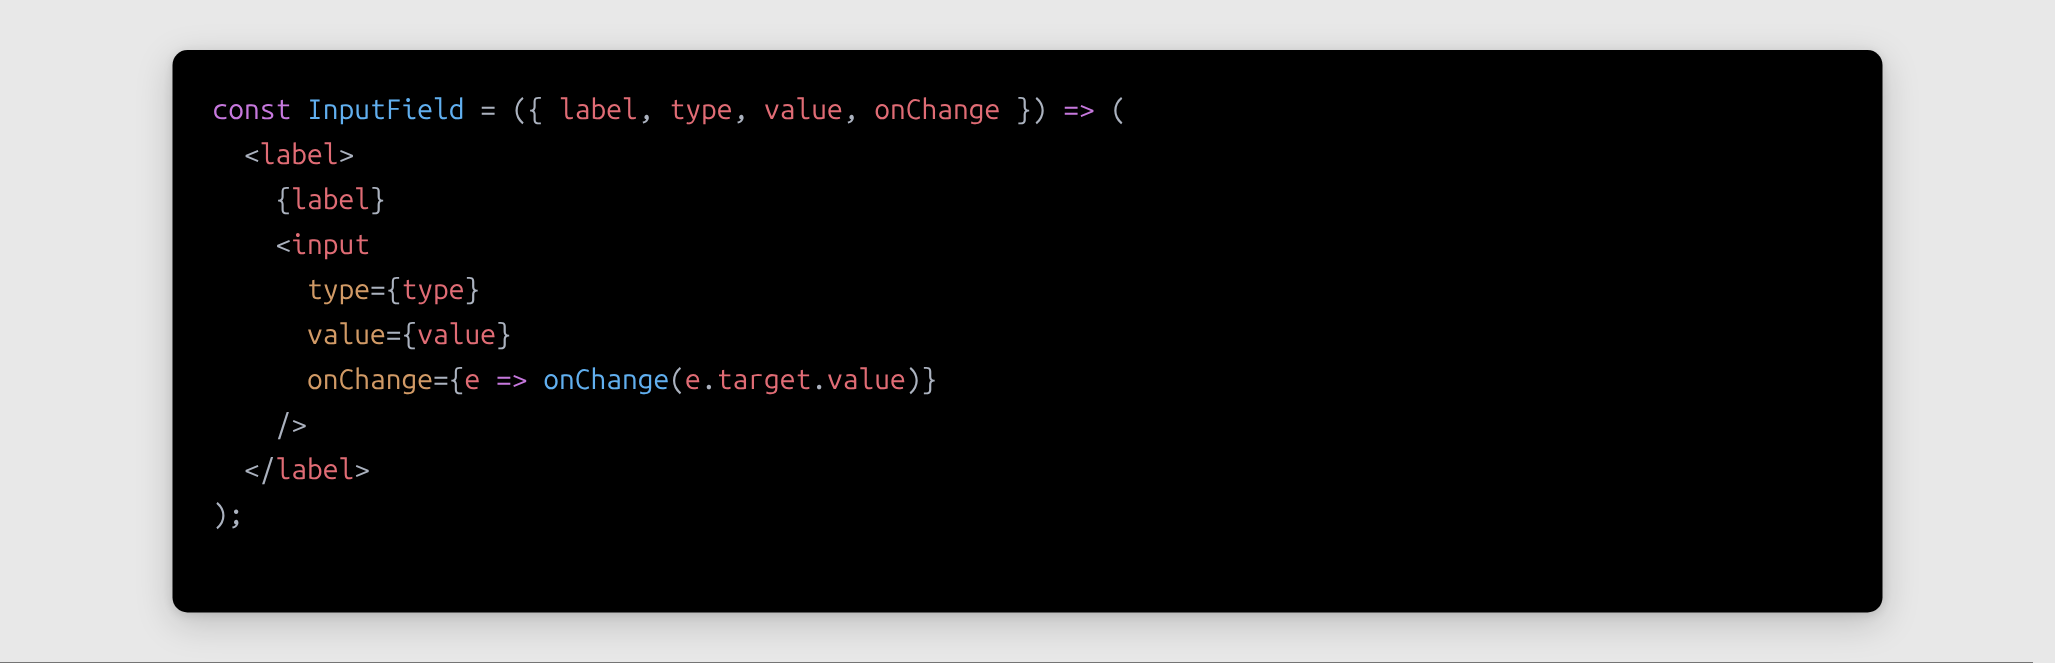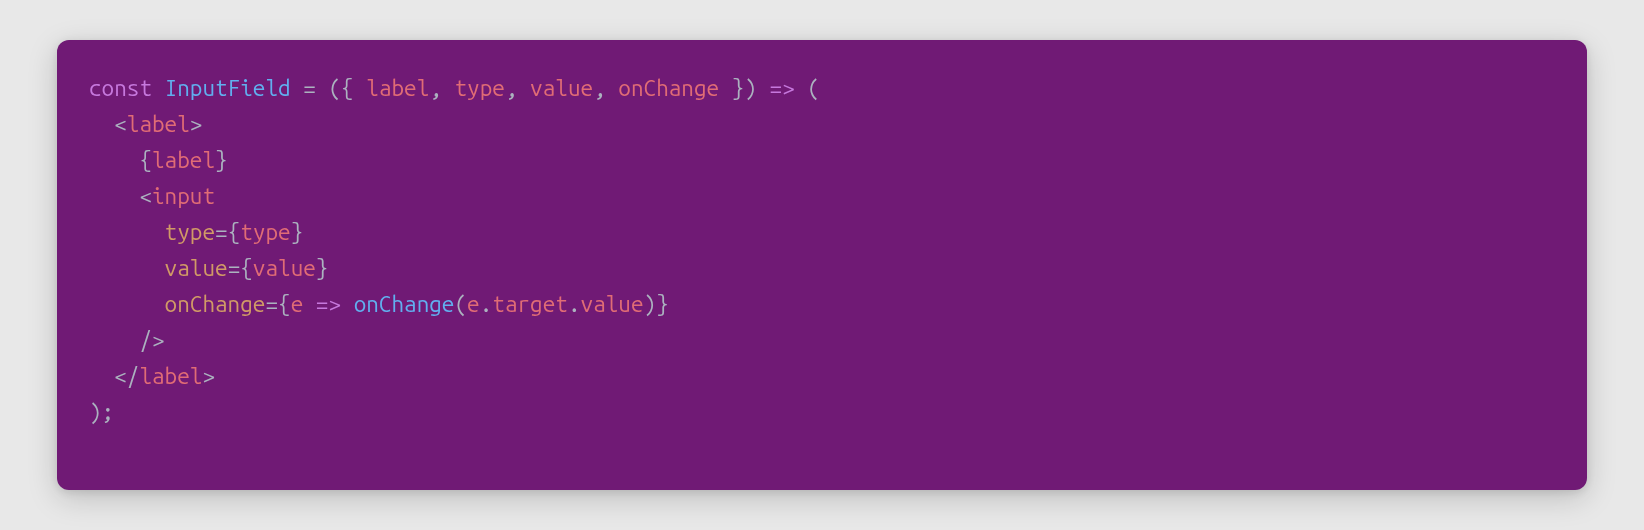--- a/index.html
+++ b/index.html
@@ -6,23 +6,23 @@
   body {
     width: 1644px;
     height: 530px;
     background: #e8e8e8;
     display: flex;
     align-items: center;
     justify-content: center;
     font-family: "SF Mono", "Monaco", "Menlo", "Consolas", "Ubuntu Mono", monospace;
   }
   .code-block {
-    width: 1530px;
+    width: 1368px;
     height: 450px;
-    background: #701a75;
+    background: #000000;
     border-radius: 12px;
     padding: 30px 32px;
     box-shadow: 0 8px 30px rgba(0,0,0,0.18), 0 2px 8px rgba(0,0,0,0.1);
     overflow: hidden;
   }
   pre {
     font-family: inherit;
     font-size: 22.5px;
     line-height: 1.6;
     color: #abb2bf;

